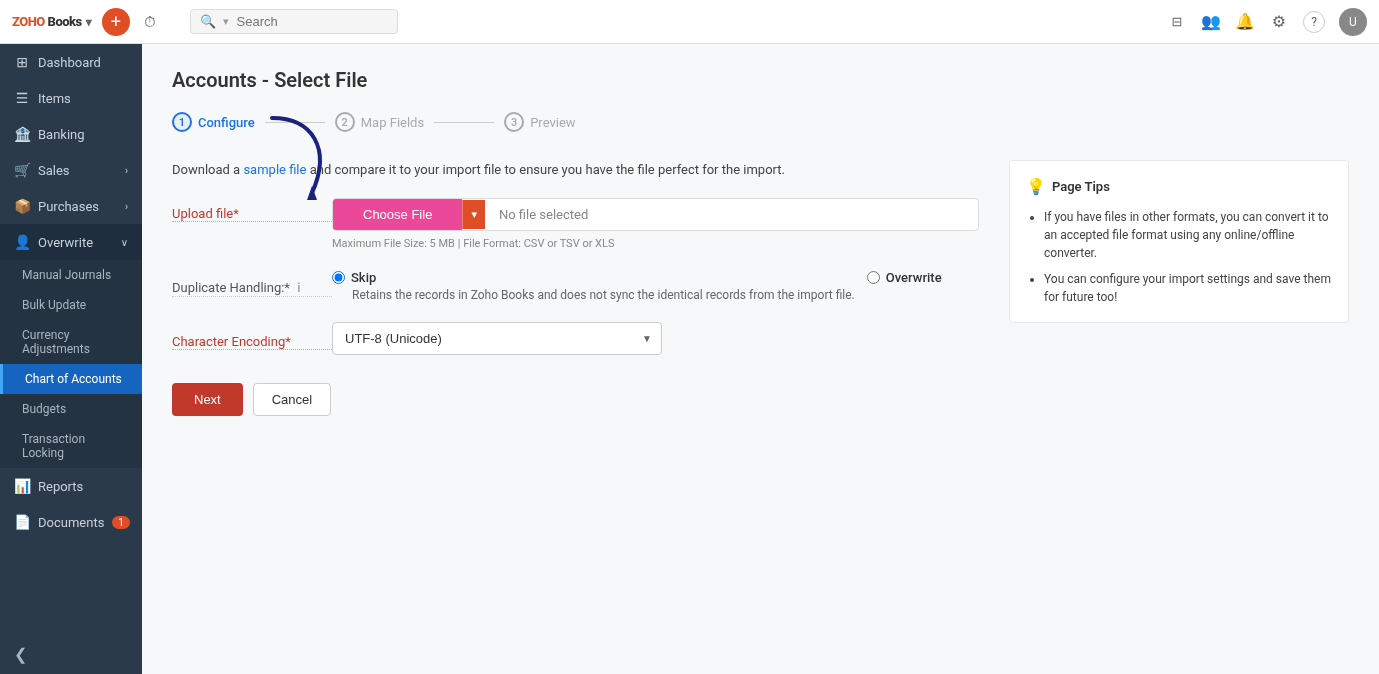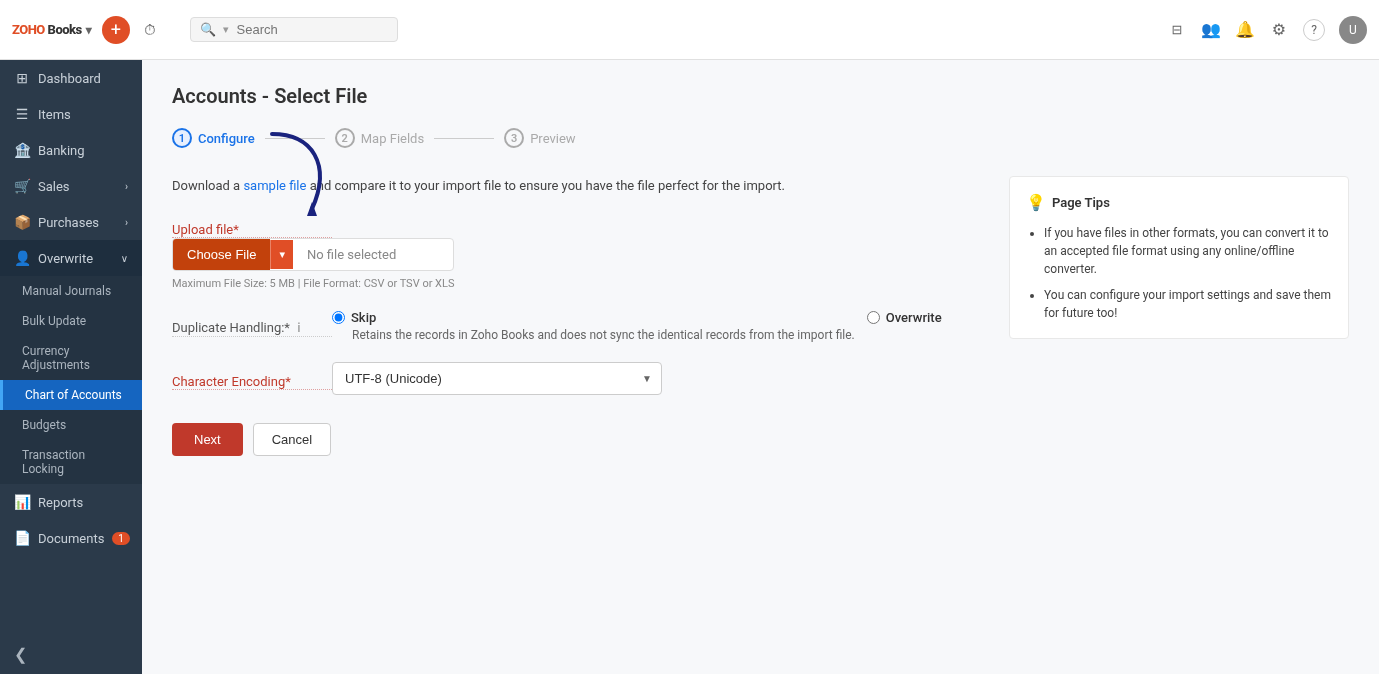--- a/index.html
+++ b/index.html
@@ -1,19 +1,19 @@
 <!DOCTYPE html>
 <html><head>
   <meta charset="utf-8">
   <style>
     * { box-sizing: border-box; margin: 0; padding: 0; }
     body { font-family: -apple-system, BlinkMacSystemFont, 'Segoe UI', Roboto, sans-serif; font-size: 13px; background: #f5f5f5; display: flex; flex-direction: column; height: 674px; overflow: hidden; }
 
     
-    .topbar { height: 60px; background: #fff; border-bottom: 1px solid #e0e0e0; display: flex; align-items: center; padding: 0 12px; gap: 10px; flex-shrink: 0; }
+    .topbar { height: 44px; background: #fff; border-bottom: 1px solid #e0e0e0; display: flex; align-items: center; padding: 0 12px; gap: 10px; flex-shrink: 0; }
     .topbar-logo { display: flex; align-items: center; gap: 4px; font-weight: 700; font-size: 15px; color: #333; }
     .topbar-icons { margin-left: auto; display: flex; align-items: center; gap: 14px; color: #555; }
     .topbar-icon { width: 20px; height: 20px; display: flex; align-items: center; justify-content: center; cursor: pointer; font-size: 16px; color: #666; }
     .topbar-avatar { width: 28px; height: 28px; border-radius: 50%; background: #888; display: flex; align-items: center; justify-content: center; color: #fff; font-size: 12px; }
     .topbar-search { display: flex; align-items: center; background: #f5f5f5; border: 1px solid #ddd; border-radius: 4px; padding: 4px 10px; gap: 6px; min-width: 200px; margin-left: 20px; }
     .topbar-search input { border: none; background: transparent; outline: none; font-size: 13px; color: #333; width: 150px; }
     .search-icon-sym { color: #888; font-size: 13px; }
     .topbar-add { width: 28px; height: 28px; border-radius: 50%; background: #e04e26; display: flex; align-items: center; justify-content: center; color: #fff; font-size: 18px; cursor: pointer; }
 
     
@@ -51,21 +51,21 @@
     .content-right { width: 340px; }
 
     
     .section-text { font-size: 13px; color: #444; margin-bottom: 18px; line-height: 1.5; }
     .sample-link { color: #1a73e8; text-decoration: none; }
     .form-row { display: flex; align-items: flex-start; margin-bottom: 20px; }
     .form-label { width: 160px; flex-shrink: 0; font-size: 13px; color: #c0392b; padding-top: 8px; border-bottom: 1px dotted #e0a0a0; }
     .form-label.black { color: #555; border-bottom: 1px dotted #ccc; }
     .form-field { flex: 1; }
     .file-upload-area { display: flex; align-items: center; border: 1px solid #ddd; border-radius: 4px; background: #fff; overflow: hidden; }
-    .choose-file-btn { display: flex; align-items: center; background: #c2410c; color: #fff; border: none; padding: 8px 14px; font-size: 13px; cursor: pointer; gap: 0; }
+    .choose-file-btn { display: flex; align-items: center; background: #ec4899; color: #fff; border: none; padding: 8px 30px; font-size: 13px; cursor: pointer; gap: 0; }
     .choose-file-btn .btn-text { font-weight: 500; }
     .choose-file-dropdown { background: #e04e26; color: #fff; padding: 8px 8px; cursor: pointer; border-left: 1px solid rgba(255,255,255,0.3); font-size: 11px; }
     .no-file-text { padding: 8px 14px; color: #888; font-size: 13px; }
     .file-info { font-size: 11px; color: #888; margin-top: 6px; }
     .radio-group { display: flex; flex-direction: row; gap: 12px; }
     .radio-option { display: flex; flex-direction: column; gap: 3px; }
     .radio-label { display: flex; align-items: center; gap: 6px; font-size: 13px; color: #333; font-weight: 500; cursor: pointer; }
     .radio-desc { font-size: 12px; color: #666; margin-left: 20px; }
     .select-field { width: 330px; padding: 8px 12px; border: 1px solid #ccc; border-radius: 4px; font-size: 13px; color: #333; background: #fff; appearance: none; cursor: pointer; }
     .select-wrapper { position: relative; display: inline-block; }
@@ -199,21 +199,21 @@
       </div>
     </div>
 
     <div class="content-row">
       <div class="content-left">
 
         <p class="section-text">
           <span>Download a </span><a href="#" class="sample-link">sample file</a><span> and compare it to your import file to ensure you have the file perfect for the import.</span>
         </p>
 
-        <div class="form-row" style="position:relative;flex-direction:column;">
+        <div class="form-row" style="position:relative;">
           <div class="form-label">Upload file*</div>
           <div class="form-field">
 
             <svg style="position:absolute; top:-90px; left:80px; pointer-events:none; z-index:10;" width="100" height="100" viewBox="0 0 100 100">
               <path d="M 20 10 C 60 10, 80 40, 60 85" stroke="#1a237e" stroke-width="4" fill="none" stroke-linecap="round"></path>
               <polygon points="55,92 65,92 60,78" fill="#1a237e"></polygon>
             </svg>
             <div class="file-upload-area">
               <button class="choose-file-btn">
                 <span class="btn-text">Choose File</span>

